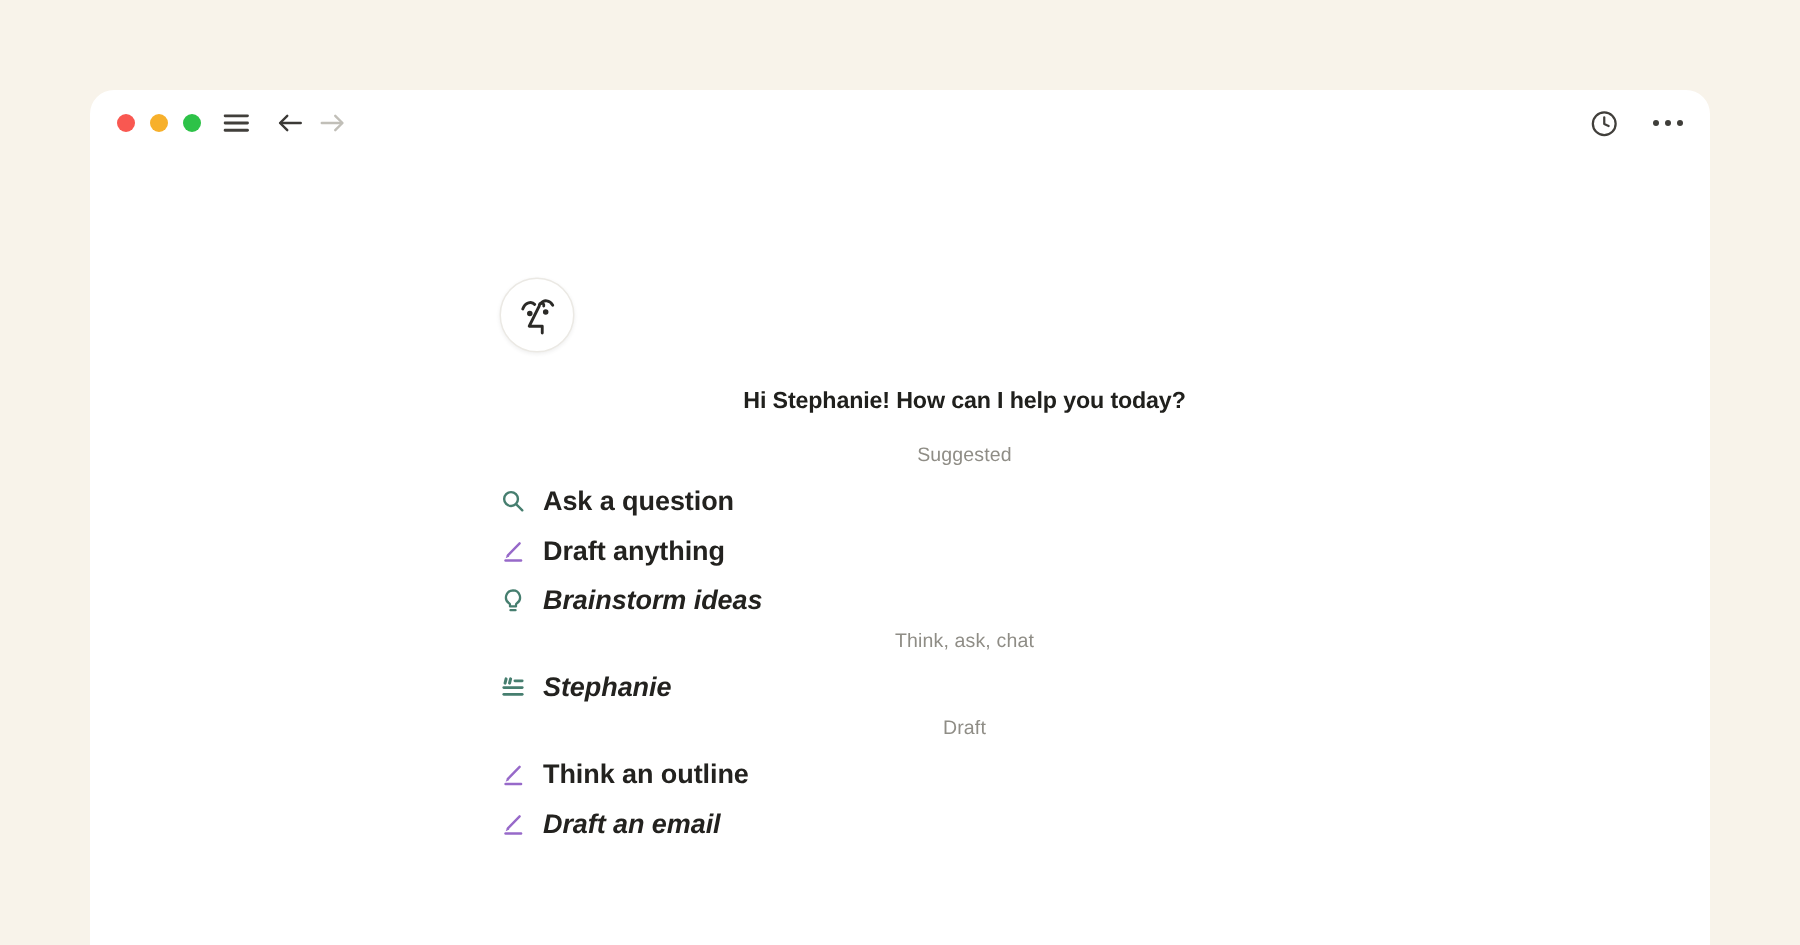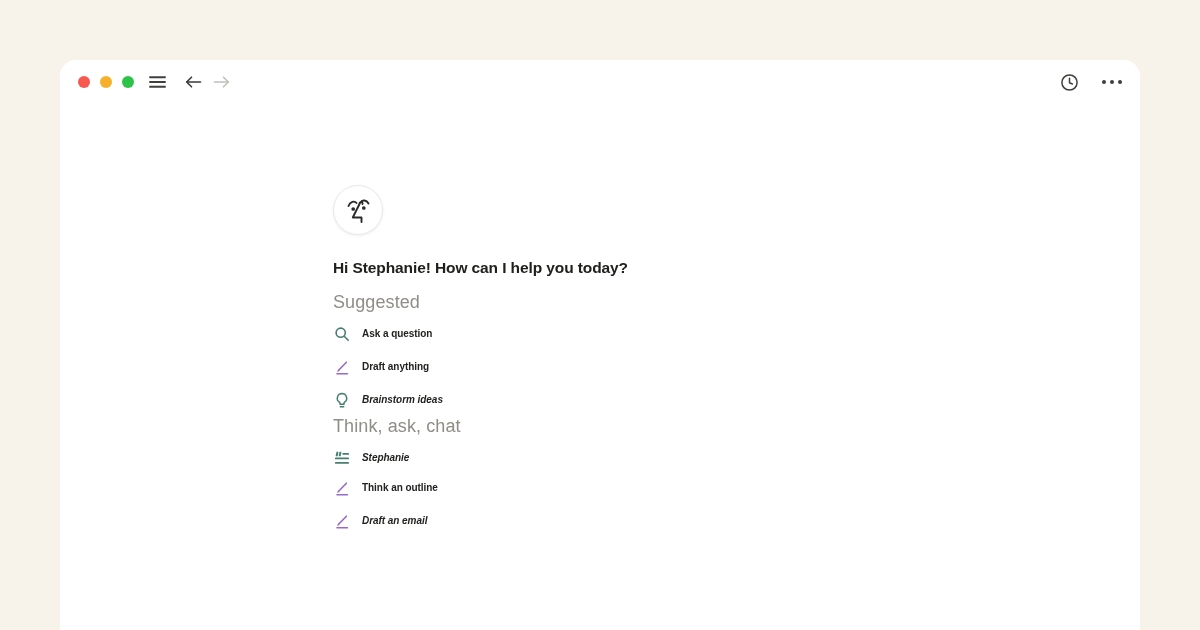--- a/index.html
+++ b/index.html
@@ -35,41 +35,42 @@
   }
   .hamburger { margin-left: 15px; }
   .nav-back { margin-left: 19px; }
   .nav-fwd { margin-left: 11px; }
   .tb-spacer { flex: 1; }
   .history-btn { margin-right: 22px; }
   .content {
     position: absolute;
     left: 273px; top: 125px;
     width: 620px;
+    text-align: center;
   }
   .avatar {
     width: 50px; height: 50px;
     border-radius: 50%;
     background: #ffffff;
     border: 1px solid #ebe9e4;
     box-shadow: 0 1px 3px rgba(0,0,0,0.07);
     display: flex; align-items: center; justify-content: center;
   }
   .greeting {
     margin-top: 22px;
     font-size: 15.5px;
     font-weight: 700;
     color: #20201d;
     letter-spacing: -0.1px;
     line-height: 21px;
   }
   .section { margin-top: 8px; }
   .section:first-of-type { margin-top: 17px; }
   .section-label {
-    font-size: 18px;
+    font-size: 13px;
     color: #8f8d86;
     line-height: 15px;
     margin-bottom: 13px;
     letter-spacing: 0.1px;
   }
   .suggestion-row {
     display: flex;
     align-items: center;
     gap: 12px;
     height: 22px;
@@ -77,21 +78,21 @@
     cursor: pointer;
     width: fit-content;
   }
   .suggestion-row:last-child { margin-bottom: 0; font-style: italic; }
   .suggestion-icon {
     width: 17px; height: 17px;
     display: flex; align-items: center; justify-content: center;
     flex: none;
   }
   .suggestion-label {
-    font-size: 10px;
+    font-size: 18px;
     font-weight: 600;
     color: #23221f;
     line-height: 18px;
     letter-spacing: -0.05px;
   }
   .icon-teal { color: #467e6f; }
   .icon-purple { color: #9769c9; }
 </style>
 </head>
 <body>
@@ -202,20 +203,21 @@
                   <line x1="1.8" y1="12.9" x2="14.2" y2="12.9" stroke-width="1.7"></line>
                 </svg>
               </span>
     <span class="suggestion-label">Stephanie</span>
   </div>
 
 </div>
   </div>
 
   <div class="section">
+    <div class="section-label">Draft</div>
     <div class="section-items">
   <div class="suggestion-row">
     <span class="suggestion-icon icon-purple">
                 <svg width="16" height="16" viewBox="0 0 16 16" fill="none" stroke="currentColor" stroke-width="1.6" stroke-linecap="round">
                   <line x1="4.6" y1="11.2" x2="12.4" y2="3.2"></line>
                   <path d="M3.1 13.1 L5.6 12 L4.1 10.6 Z" fill="currentColor" stroke="none"></path>
                   <line x1="3" y1="14.7" x2="13.4" y2="14.7"></line>
                 </svg>
               </span>
     <span class="suggestion-label">Think an outline</span>

